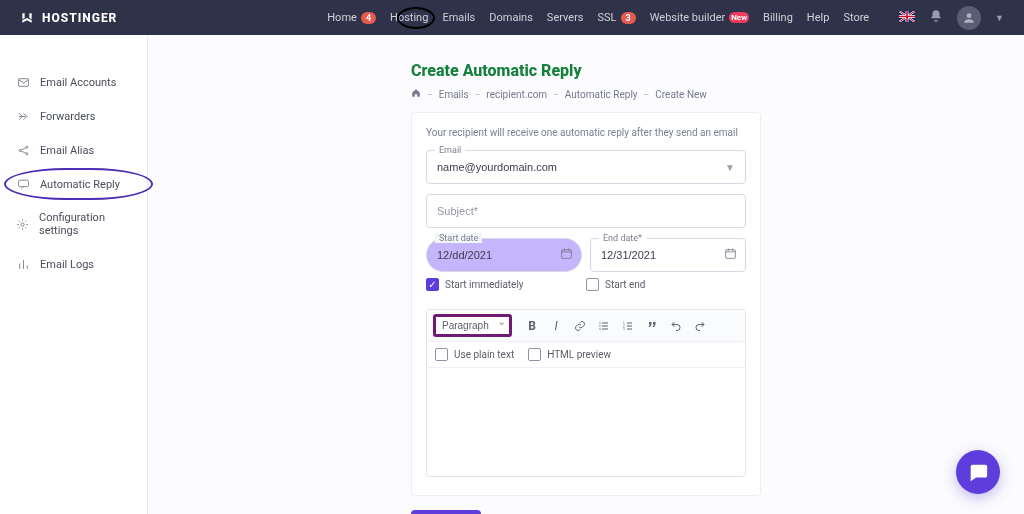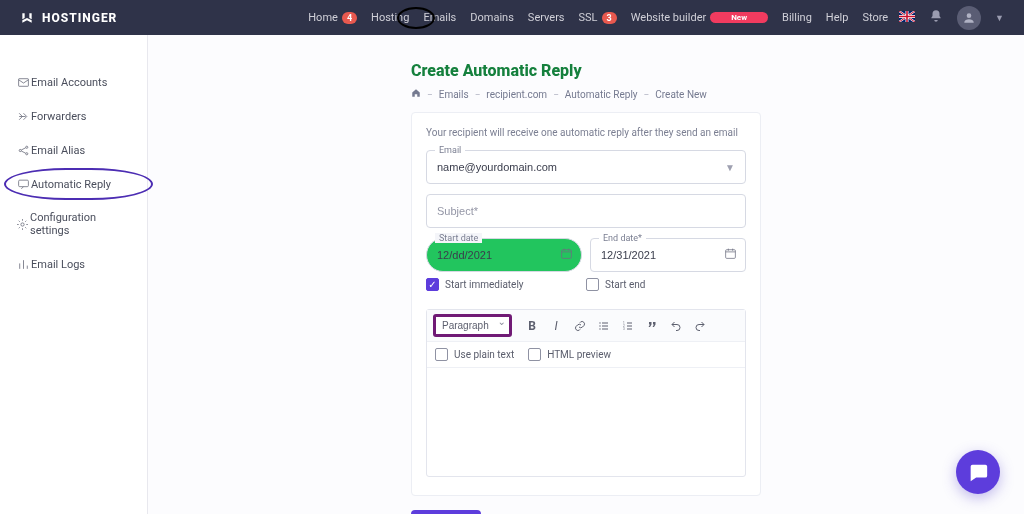--- a/index.html
+++ b/index.html
@@ -6,54 +6,54 @@
     body { font-family: -apple-system, BlinkMacSystemFont, "Segoe UI", Roboto, sans-serif; background: #fff; color: #2f3640; font-size: 12px; }
     
     
     .topbar { background: #2f3349; height: 35px; display: flex; align-items: center; padding: 0 20px; justify-content: space-between; }
     .logo-section { display: flex; align-items: flex-end; gap: 8px; color: #fff; font-weight: 800; letter-spacing: 1px; font-size: 12px; }
     .logo-icon { display: inline-flex; }
     .logo-icon svg { width: 14px; height: 14px; }
     .nav-center { display: flex; gap: 2px; align-items: center; margin-left: 180px; }
     .nav-item { color: #d0d0d8; font-size: 11px; padding: 4px 6px; cursor: pointer; display: flex; align-items: center; gap: 4px; position: relative; }
     .nav-item .badge { background: #e8594f; color:#fff; border-radius: 8px; font-size: 9px; padding: 1px 5px; font-weight: 700; }
-    .nav-item .badge.new { background: #f13b5f; font-size: 8px; padding: 1px 21px; }
+    .nav-item .badge.new { background: #f13b5f; font-size: 8px; padding: 1px 2px; }
     .nav-right { display: flex; align-items: center; gap: 14px; }
     .nav-right-icon { color: #9a9cb0; cursor: pointer; }
     .avatar { width: 24px; height: 24px; background: #5a5d74; border-radius: 50%; display:flex; align-items:center; justify-content:center;}
     .avatar svg { width: 14px; height: 14px; fill: #b0b2c4; }
     .caret { color: #9a9cb0; font-size: 9px; }
     
     
     .annot-top { position: absolute; width: 38px; height: 22px; border: 2px solid #000; border-radius: 50%/50%; top: 7px; left: 397px; pointer-events:none; z-index: 10; }
     
     
     .wrap { display: flex; }
     .sidebar { width: 148px; border-right: 1px solid #e8e8ee; min-height: calc(100vh - 35px); padding-top: 30px; }
-    .side-item { display: flex; align-items: center; gap: 1px; padding: 10px 16px; color: #4a4e5c; font-size: 11px; cursor: pointer; position: relative;}
+    .side-item { display: flex; align-items: center; gap: 10px; padding: 10px 16px; color: #4a4e5c; font-size: 11px; cursor: pointer; position: relative;}
     .side-item.active { color: #4a4e5c; }
     .side-icon { width: 14px; height: 14px; display:inline-flex; align-items:center; justify-content:center; color:#6b6e7c;}
     .side-icon svg { width: 13px; height: 13px; stroke: currentColor; fill: none; stroke-width: 1.5; }
     .annot-side { position:absolute; left:4px; right:-6px; top:1px; bottom:1px; border:2px solid #4c2db3; border-radius: 50%/60%; pointer-events:none; }
     
     
     .main { flex: 1; background: #fcfcfe; display:flex; justify-content:center; padding: 26px 0; }
     .content { width: 350px; }
     .content-title { font-size: 16px; font-weight: 800; color: #15803d; margin-bottom: 8px; }
     .breadcrumb { display:flex; align-items:center; gap: 6px; color: #757a90; font-size: 10px; margin-bottom: 12px; flex-wrap:wrap;}
     .bc-sep::after { content: "−"; color: #b0b3c2; }
     .bc-item { color: #757a90; }
     .bc-item.current { color: #757a90; }
     .bc-home svg { width:10px; height:10px; fill:#757a90; }
     
     .card { background:#fff; border:1px solid #eceef4; border-radius:4px; padding: 14px 14px 18px; }
     .hint { color:#7b7f92; font-size: 10px; margin-bottom: 12px; }
     
     .field { position:relative; border:1px solid #d6d9e3; border-radius:4px; margin-bottom:10px; background:#fff; }
-    .field.disabled { background:#22c55e;border-radius:17px; }
+    .field.disabled { background:#c4b5fd;border-radius:17px; }
     .field-label-wrap { position:absolute; top:-6px; left:8px; background:#fff; padding:0 4px; font-size: 9px; color:#7b7f92; }
     .field.disabled .field-label-wrap { background:#f4f5f9; }
     .field-input { border:none; outline:none; width:100%; padding: 10px 28px 10px 10px; font-size:11px; color:#3a3d4c; background:transparent; }
     .field-input::placeholder { color:#9496a6; }
     .field .chev { position:absolute; right:10px; top:50%; transform:translateY(-50%); color:#9ea0b0; font-size:10px; }
     .field .cal { position:absolute; right:8px; top:50%; transform:translateY(-50%); color:#6c6f80;}
     .field .cal svg { width:13px; height:13px; stroke:#6c6f80; fill:none; stroke-width:1.4;}
     
     .row { display:flex; gap:8px; }
     .row .field { flex:1; margin-bottom:6px; }

